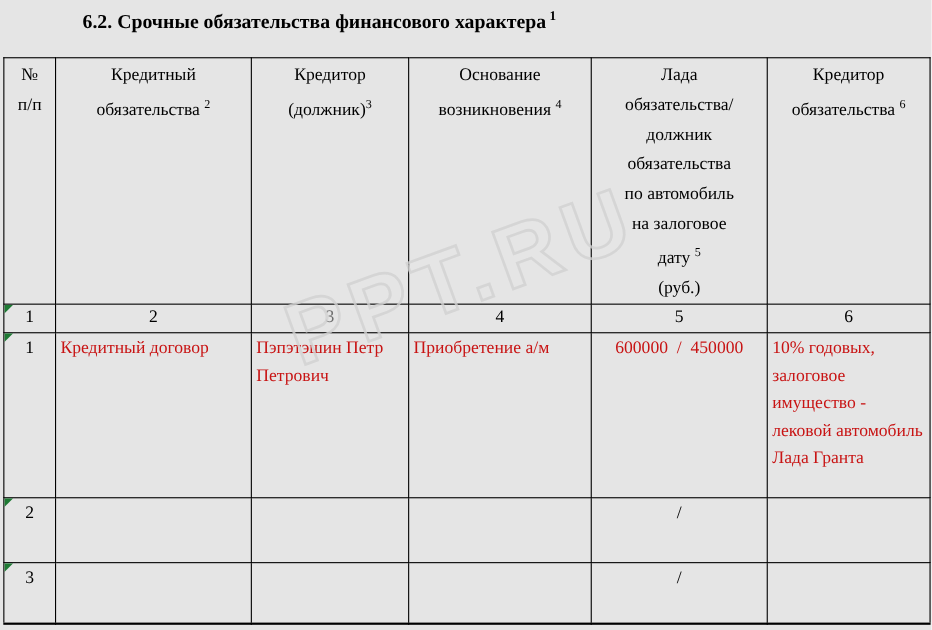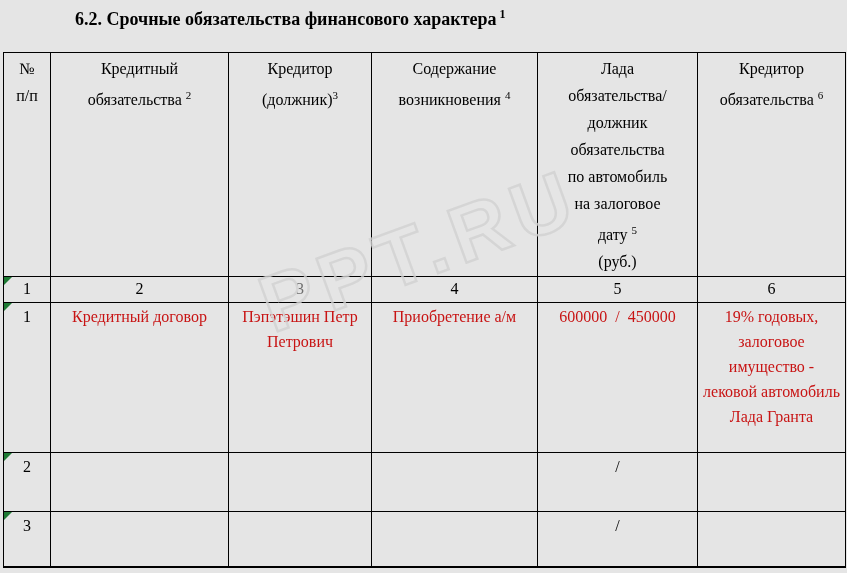--- a/index.html
+++ b/index.html
@@ -4,21 +4,21 @@
 <style>
   html,body{margin:0;padding:0;background:#fff;}
   .page{position:relative;width:847px;height:573px;background:#e5e5e5;
         font-family:"Liberation Serif",serif;color:#000;overflow:hidden;}
   .doc-title{position:absolute;left:75px;top:7px;font-size:18px;font-weight:bold;white-space:nowrap;}
   .doc-title sup{font-size:12px;margin-left:3px;}
 
   table.decl{position:absolute;left:3px;top:52px;width:842px;
              border-collapse:collapse;table-layout:fixed;
              border:1px solid #000;border-bottom:2px solid #000;}
-  th,td{border:1px solid #000;padding:1px 4px;vertical-align:top;font-size:16px;overflow:hidden;text-align:center;}
+  th,td{border:1px solid #000;padding:1px 4px;vertical-align:top;font-size:16px;overflow:hidden;}
   th{font-weight:normal;text-align:center;line-height:27px;padding-top:2px;}
   th .hl{display:block;}
   sup{font-size:11px;}
   .supgap{margin-left:4px;}
   td{line-height:25px;}
   tr.numbering td{text-align:center;line-height:22px;padding:1px;}
   td.num-cell{text-align:center;position:relative;}
   td.sum-cell{text-align:center;white-space:pre-wrap;}
   .red{color:#c81414;}
   .gray{color:#6f6f6f;}
@@ -55,21 +55,21 @@
       </th>
       <th>
         <span class="hl">Кредитный</span>
         <span class="hl"><span>обязательства</span><sup class="supgap">2</sup></span>
       </th>
       <th>
         <span class="hl">Кредитор</span>
         <span class="hl"><span>(должник)</span><sup>3</sup></span>
       </th>
       <th>
-        <span class="hl">Содержание</span>
+        <span class="hl">Основание</span>
         <span class="hl"><span>возникновения</span><sup class="supgap">4</sup></span>
       </th>
       <th>
         <span class="hl">Лада</span>
         <span class="hl">обязательства/</span>
         <span class="hl">должник</span>
         <span class="hl">обязательства</span>
         <span class="hl">по автомобиль</span>
         <span class="hl">на залоговое</span>
         <span class="hl"><span>дату</span><sup class="supgap">5</sup></span>
@@ -89,21 +89,21 @@
       <td>5</td>
       <td>6</td>
     </tr>
 
     <tr style="height:150px">
       <td class="num-cell"><span class="corner"></span><span>1</span></td>
       <td class="red">Кредитный договор</td>
       <td class="red">Пэпэтэшин Петр Петрович</td>
       <td class="red">Приобретение а/м</td>
       <td class="red sum-cell">600000  /  450000</td>
-      <td class="red">19% годовых, залоговое имущество - лековой автомобиль Лада Гранта</td>
+      <td class="red">10% годовых, залоговое имущество - лековой автомобиль Лада Гранта</td>
     </tr>
 
     <tr style="height:59px">
       <td class="num-cell"><span class="corner"></span><span>2</span></td>
       <td></td>
       <td></td>
       <td></td>
       <td class="sum-cell">/</td>
       <td></td>
     </tr>

